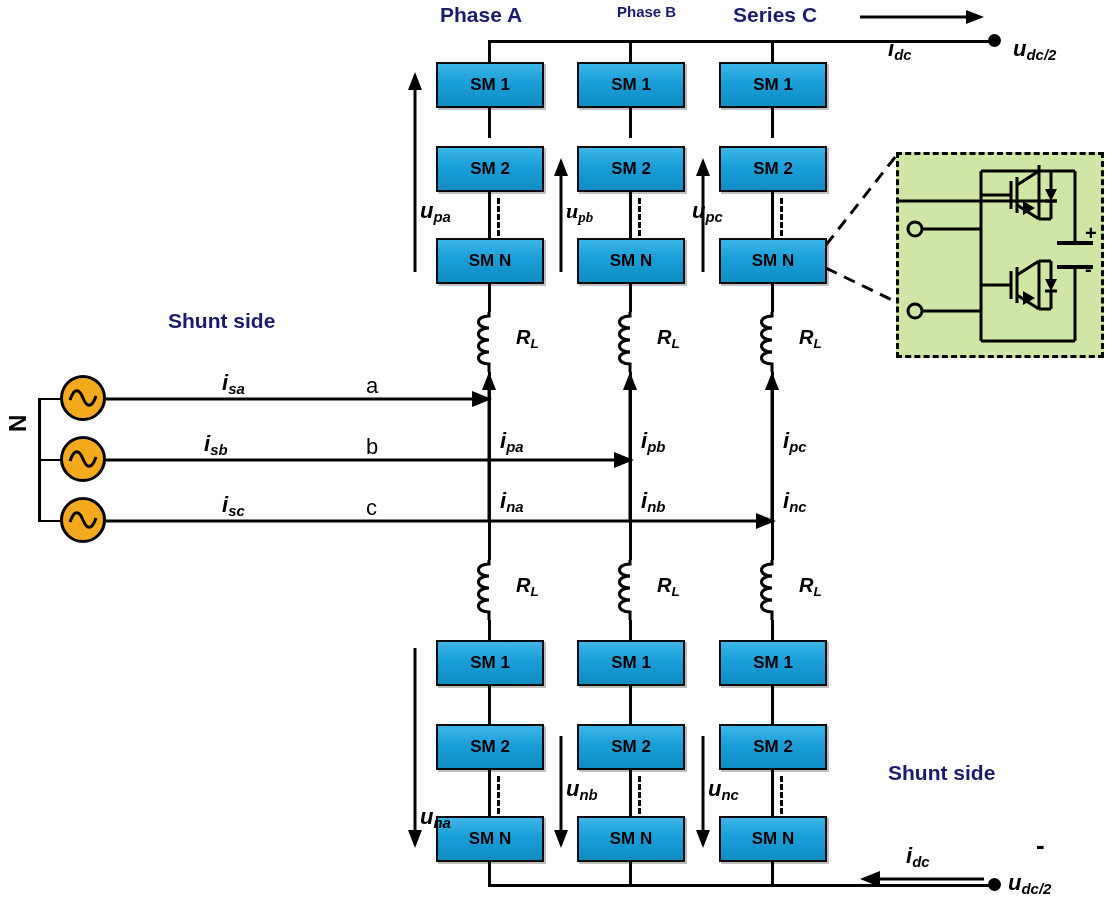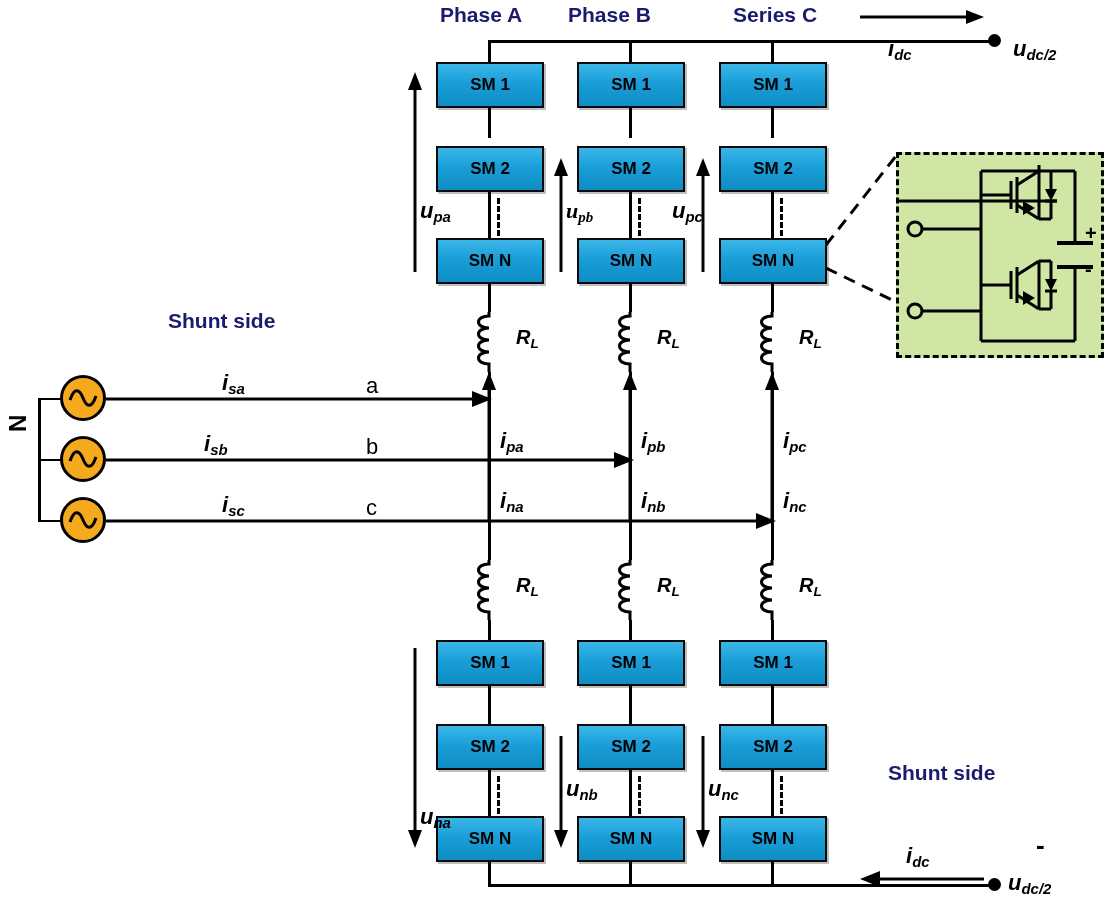--- a/index.html
+++ b/index.html
@@ -116,21 +116,21 @@
     position: absolute;
     overflow: visible;
   }
 </style>
 </head>
 <body>
 
 <div id="root">
 
   <div class="lbl" style="left:440px; top:4px; font-size:21px;">Phase A</div>
-  <div class="lbl" style="left:568px; top:4px; font-size:21px;">Phase B</div>
+  <div class="lbl" style="left:617px; top:4px; font-size:15px;">Phase B</div>
   <div class="lbl" style="left:733px; top:4px; font-size:21px;">Series C</div>
   <div class="lbl" style="left:168px; top:310px; font-size:21px;">Shunt side</div>
   <div class="lbl" style="left:888px; top:762px; font-size:21px;">Shunt side</div>
 
   <div class="wire-h" style="left:488px; top:40px; width:506px;"></div>
   <div class="node-dot" style="left:988px; top:34px;"></div>
 
   <div class="arrow" style="left:860px; top:8px; width:124px; height:18px;">
     <svg width="124" height="18">
         <line x1="0" y1="9" x2="108" y2="9" stroke="#000" stroke-width="3"></line>
@@ -204,21 +204,21 @@
       </svg>
   </div>
   <div class="lbl-black ital" style="left:566px; top:200px; font-size:22px;font-family:Liberation Serif, serif;">u<span class="sub">pb</span></div>
 
   <div class="arrow" style="left:694px; top:158px; width:18px; height:114px;">
     <svg width="18" height="114">
         <line x1="9" y1="114" x2="9" y2="14" stroke="#000" stroke-width="3"></line>
         <polygon points="9,0 2,18 16,18" fill="#000"></polygon>
       </svg>
   </div>
-  <div class="lbl-black ital" style="left:672px; top:200px; font-size:22px;">u<span class="sub">pc</span></div>
+  <div class="lbl-black ital" style="left:692px; top:200px; font-size:22px;">u<span class="sub">pc</span></div>
 
   <div class="coil" style="left:469px; top:312px;">
     <svg width="40" height="60">
         <path d="M20,0 L20,4 C6,4 6,16 20,16 C6,16 6,28 20,28 C6,28 6,40 20,40 C6,40 6,52 20,52 L20,60" fill="none" stroke="#000" stroke-width="3"></path>
       </svg>
   </div>
   <div class="lbl-black ital" style="left:516px; top:327px; font-size:20px;">R<span class="sub">L</span></div>
 
   <div class="coil" style="left:610px; top:312px;">
     <svg width="40" height="60">

